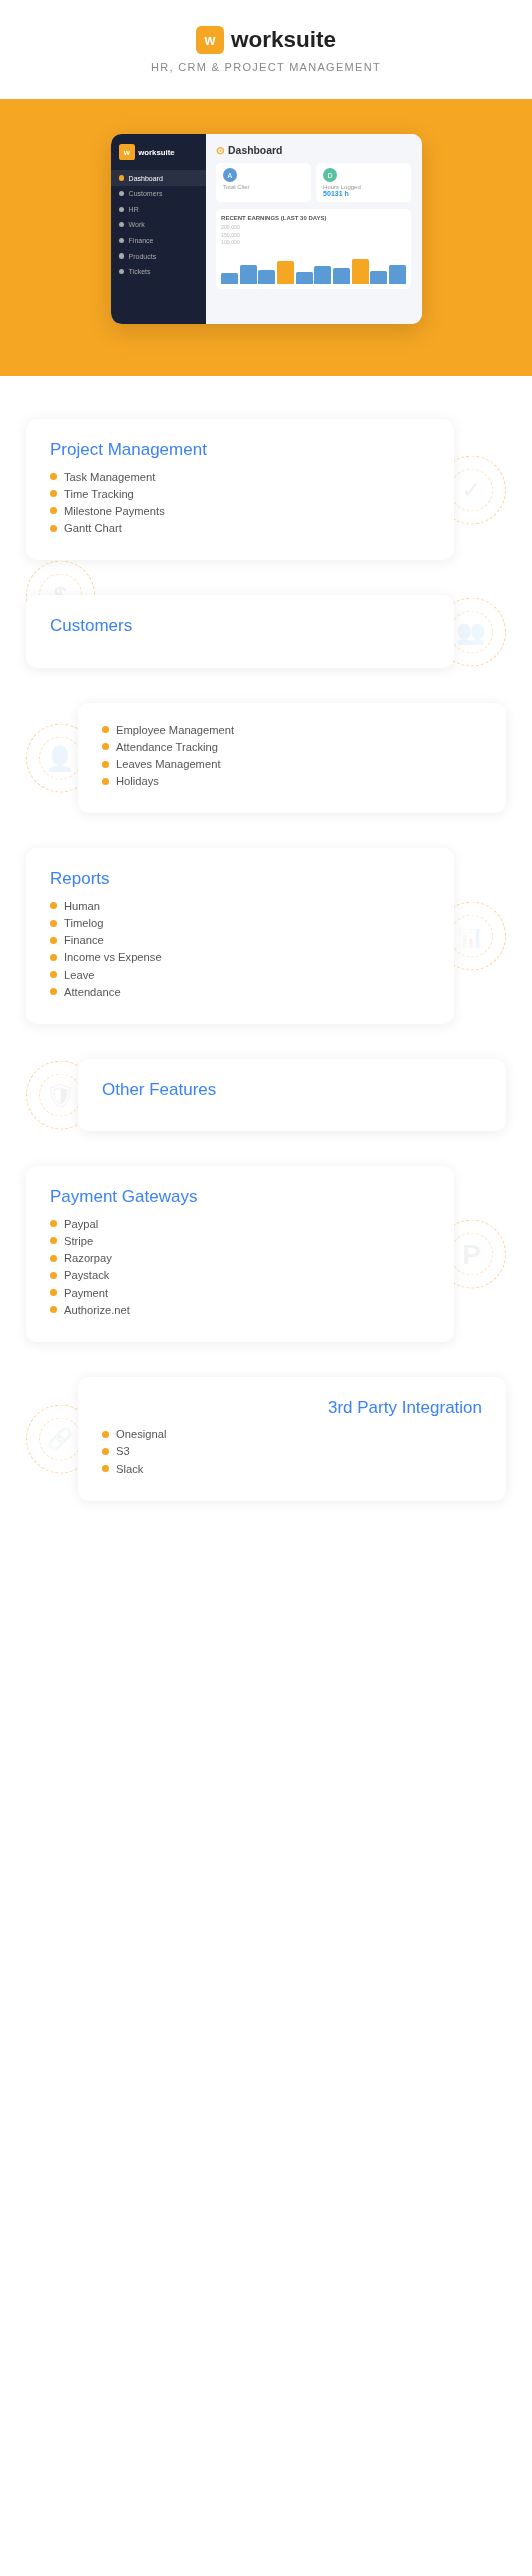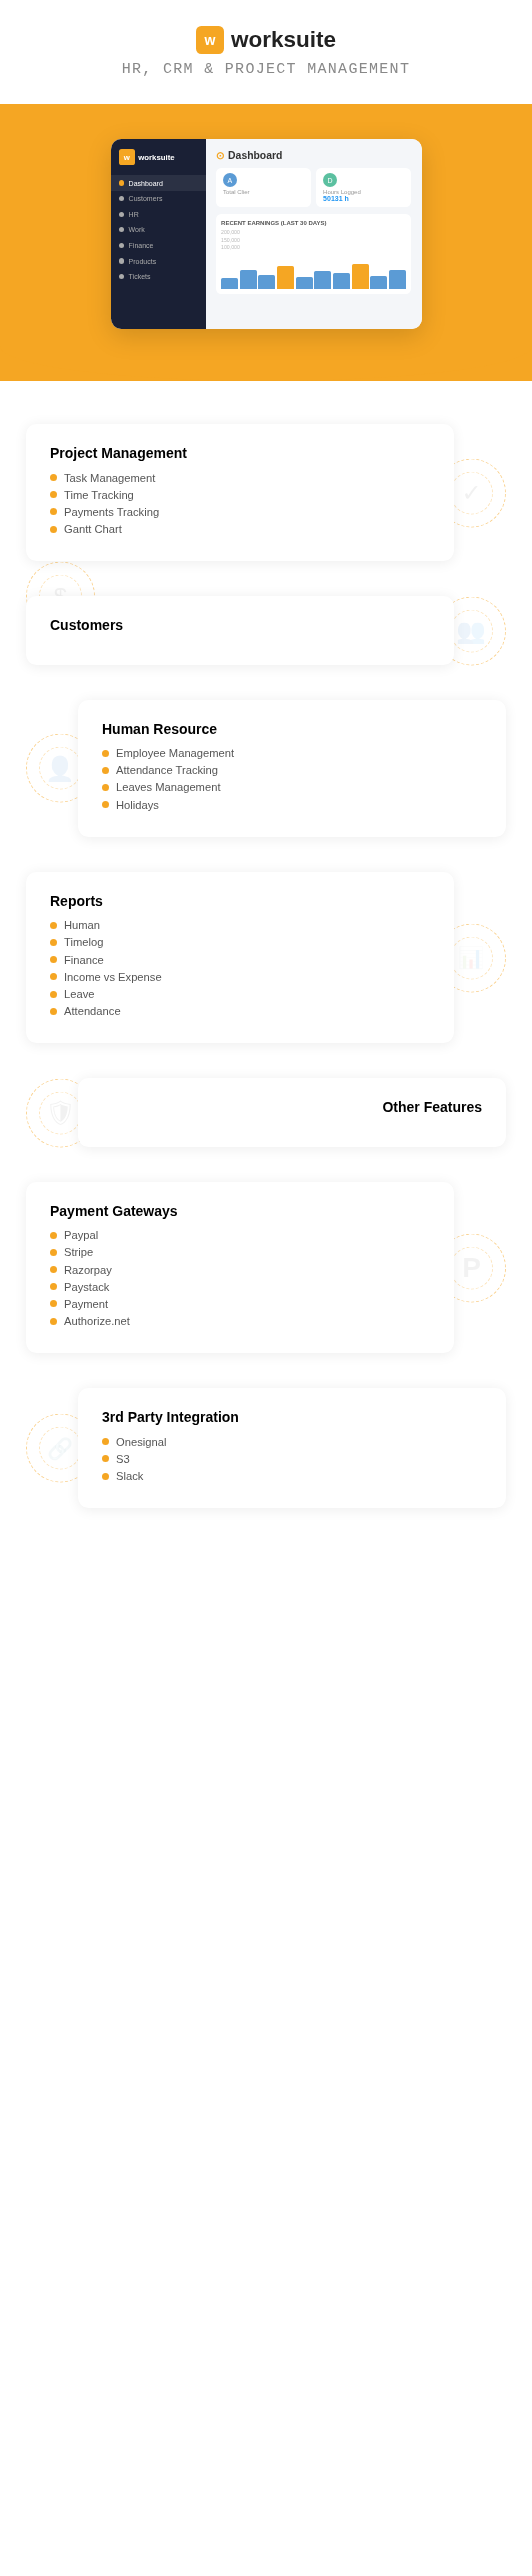--- a/index.html
+++ b/index.html
@@ -34,26 +34,25 @@
       display: flex;
       align-items: center;
       justify-content: center;
     }
     .logo-text {
       font-size: 22.5px;
       font-weight: 600;
       color: #222;
     }
     .tagline {
-      font-size: 15px;
+      font-size: 11px;
       color: #888;
       letter-spacing: 1.3px;
       font-weight: 500;
       text-transform: uppercase;
-      font-family: Liberation Mono, monospace;
     }
 
     
     .dashboard-preview-section {
       position: relative;
       background: #F5A623;
       margin: 17.3px 0;
       padding: 35px 0 52px;
       min-height: 277px;
       overflow: hidden;
@@ -185,23 +184,23 @@
       gap: 1.7px;
       height: 35px;
     }
     .chart-bar {
       background: #5b9bd5;
       border-radius: 1.7px 1.7px 0 0;
       flex: 1;
     }
 
     .feature-title {
-      font-size: 14px;
-      font-weight: 700;
-      color: #000000;
+      font-size: 17px;
+      font-weight: 400;
+      color: #3b82f6;
       margin-bottom: 10.4px;
     }
 
     .feature-list {
       list-style: none;
     }
 
     .feature-list li {
       display: flex;
       align-items: center;
@@ -317,21 +316,21 @@
         <li>
             <div class="bullet"></div>
             <span>Task Management</span>
           </li>
         <li>
             <div class="bullet"></div>
             <span>Time Tracking</span>
           </li>
         <li>
             <div class="bullet"></div>
-            <span>Payments Tracking</span>
+            <span>Milestone Payments</span>
           </li>
         <li>
             <div class="bullet"></div>
             <span>Gantt Chart</span>
           </li>
       </ul>
     </div>
 
     <div style="position:absolute;right:0;top:50%;transform:translateY(-50%);width:69px;height:69px;">
       <div style="width:69px;height:69px;border:1.7px dashed #F5A623;border-radius:50%;opacity:0.5;position:absolute;"></div>
@@ -355,21 +354,20 @@
     </div>
     <div style="position:absolute;right:0;top:50%;transform:translateY(-50%);width:69px;height:69px;">
       <div style="width:69px;height:69px;border:1.7px dashed #F5A623;border-radius:50%;opacity:0.5;position:absolute;"></div>
       <div style="width:43px;height:43px;border:1.7px dashed #F5A623;border-radius:50%;opacity:0.3;position:absolute;top:13px;left:13px;"></div>
       <div style="position:absolute;top:50%;left:50%;transform:translate(-50%,-50%);font-size:24px;opacity:0.07;color:#555;">👥</div>
     </div>
   </div>
 
   <div style="position:relative; margin-bottom:35px;">
     <div style="background:white;border-radius:10.4px;padding:21px 24px;box-shadow:0 1.7px 13px rgba(0,0,0,0.07);margin-left:52px;position:relative;z-index:2;">
-      <div class="feature-title">Human Resource</div>
       <ul class="feature-list">
         <li>
             <div class="bullet"></div>
             <span>Employee Management</span>
           </li>
         <li>
             <div class="bullet"></div>
             <span>Attendance Tracking</span>
           </li>
         <li>
@@ -420,21 +418,21 @@
       </ul>
     </div>
     <div style="position:absolute;right:0;top:50%;transform:translateY(-50%);width:69px;height:69px;">
       <div style="width:69px;height:69px;border:1.7px dashed #F5A623;border-radius:50%;opacity:0.5;position:absolute;"></div>
       <div style="width:43px;height:43px;border:1.7px dashed #F5A623;border-radius:50%;opacity:0.3;position:absolute;top:13px;left:13px;"></div>
       <div style="position:absolute;top:50%;left:50%;transform:translate(-50%,-50%);font-size:21px;opacity:0.08;color:#555;">📊</div>
     </div>
   </div>
 
   <div style="position:relative; margin-bottom:35px;">
-    <div style="background:white;border-radius:10.4px;padding:21px 24px;box-shadow:0 1.7px 13px rgba(0,0,0,0.07);margin-left:52px;position:relative;z-index:2;text-align:right;">
+    <div style="background:white;border-radius:10.4px;padding:21px 24px;box-shadow:0 1.7px 13px rgba(0,0,0,0.07);margin-left:52px;position:relative;z-index:2;">
       <div class="feature-title">Other Features</div>
     </div>
     <div style="position:absolute;left:0;top:50%;transform:translateY(-50%);width:69px;height:69px;">
       <div style="width:69px;height:69px;border:1.7px dashed #F5A623;border-radius:50%;opacity:0.5;position:absolute;"></div>
       <div style="width:43px;height:43px;border:1.7px dashed #F5A623;border-radius:50%;opacity:0.3;position:absolute;top:13px;left:13px;"></div>
       <div style="position:absolute;top:50%;left:50%;transform:translate(-50%,-50%);font-size:24px;opacity:0.08;color:#555;">🛡</div>
     </div>
   </div>
 
   <div style="position:relative; margin-bottom:35px;">
@@ -468,21 +466,21 @@
       </ul>
     </div>
     <div style="position:absolute;right:0;top:50%;transform:translateY(-50%);width:69px;height:69px;">
       <div style="width:69px;height:69px;border:1.7px dashed #F5A623;border-radius:50%;opacity:0.5;position:absolute;"></div>
       <div style="width:43px;height:43px;border:1.7px dashed #F5A623;border-radius:50%;opacity:0.3;position:absolute;top:13px;left:13px;"></div>
       <div style="position:absolute;top:50%;left:50%;transform:translate(-50%,-50%);font-size:28px;font-weight:bold;opacity:0.07;color:#555;">P</div>
     </div>
   </div>
 
   <div style="position:relative; margin-bottom:35px;">
-    <div style="background:white;border-radius:10.4px;padding:21px 24px;box-shadow:0 1.7px 13px rgba(0,0,0,0.07);margin-left:52px;position:relative;z-index:2;">
+    <div style="background:white;border-radius:10.4px;padding:21px 24px;box-shadow:0 1.7px 13px rgba(0,0,0,0.07);margin-left:52px;position:relative;z-index:2;text-align:right;">
       <div class="feature-title">3rd Party Integration</div>
       <ul class="feature-list">
         <li>
             <div class="bullet"></div>
             <span>Onesignal</span>
           </li>
         <li>
             <div class="bullet"></div>
             <span>S3</span>
           </li>

